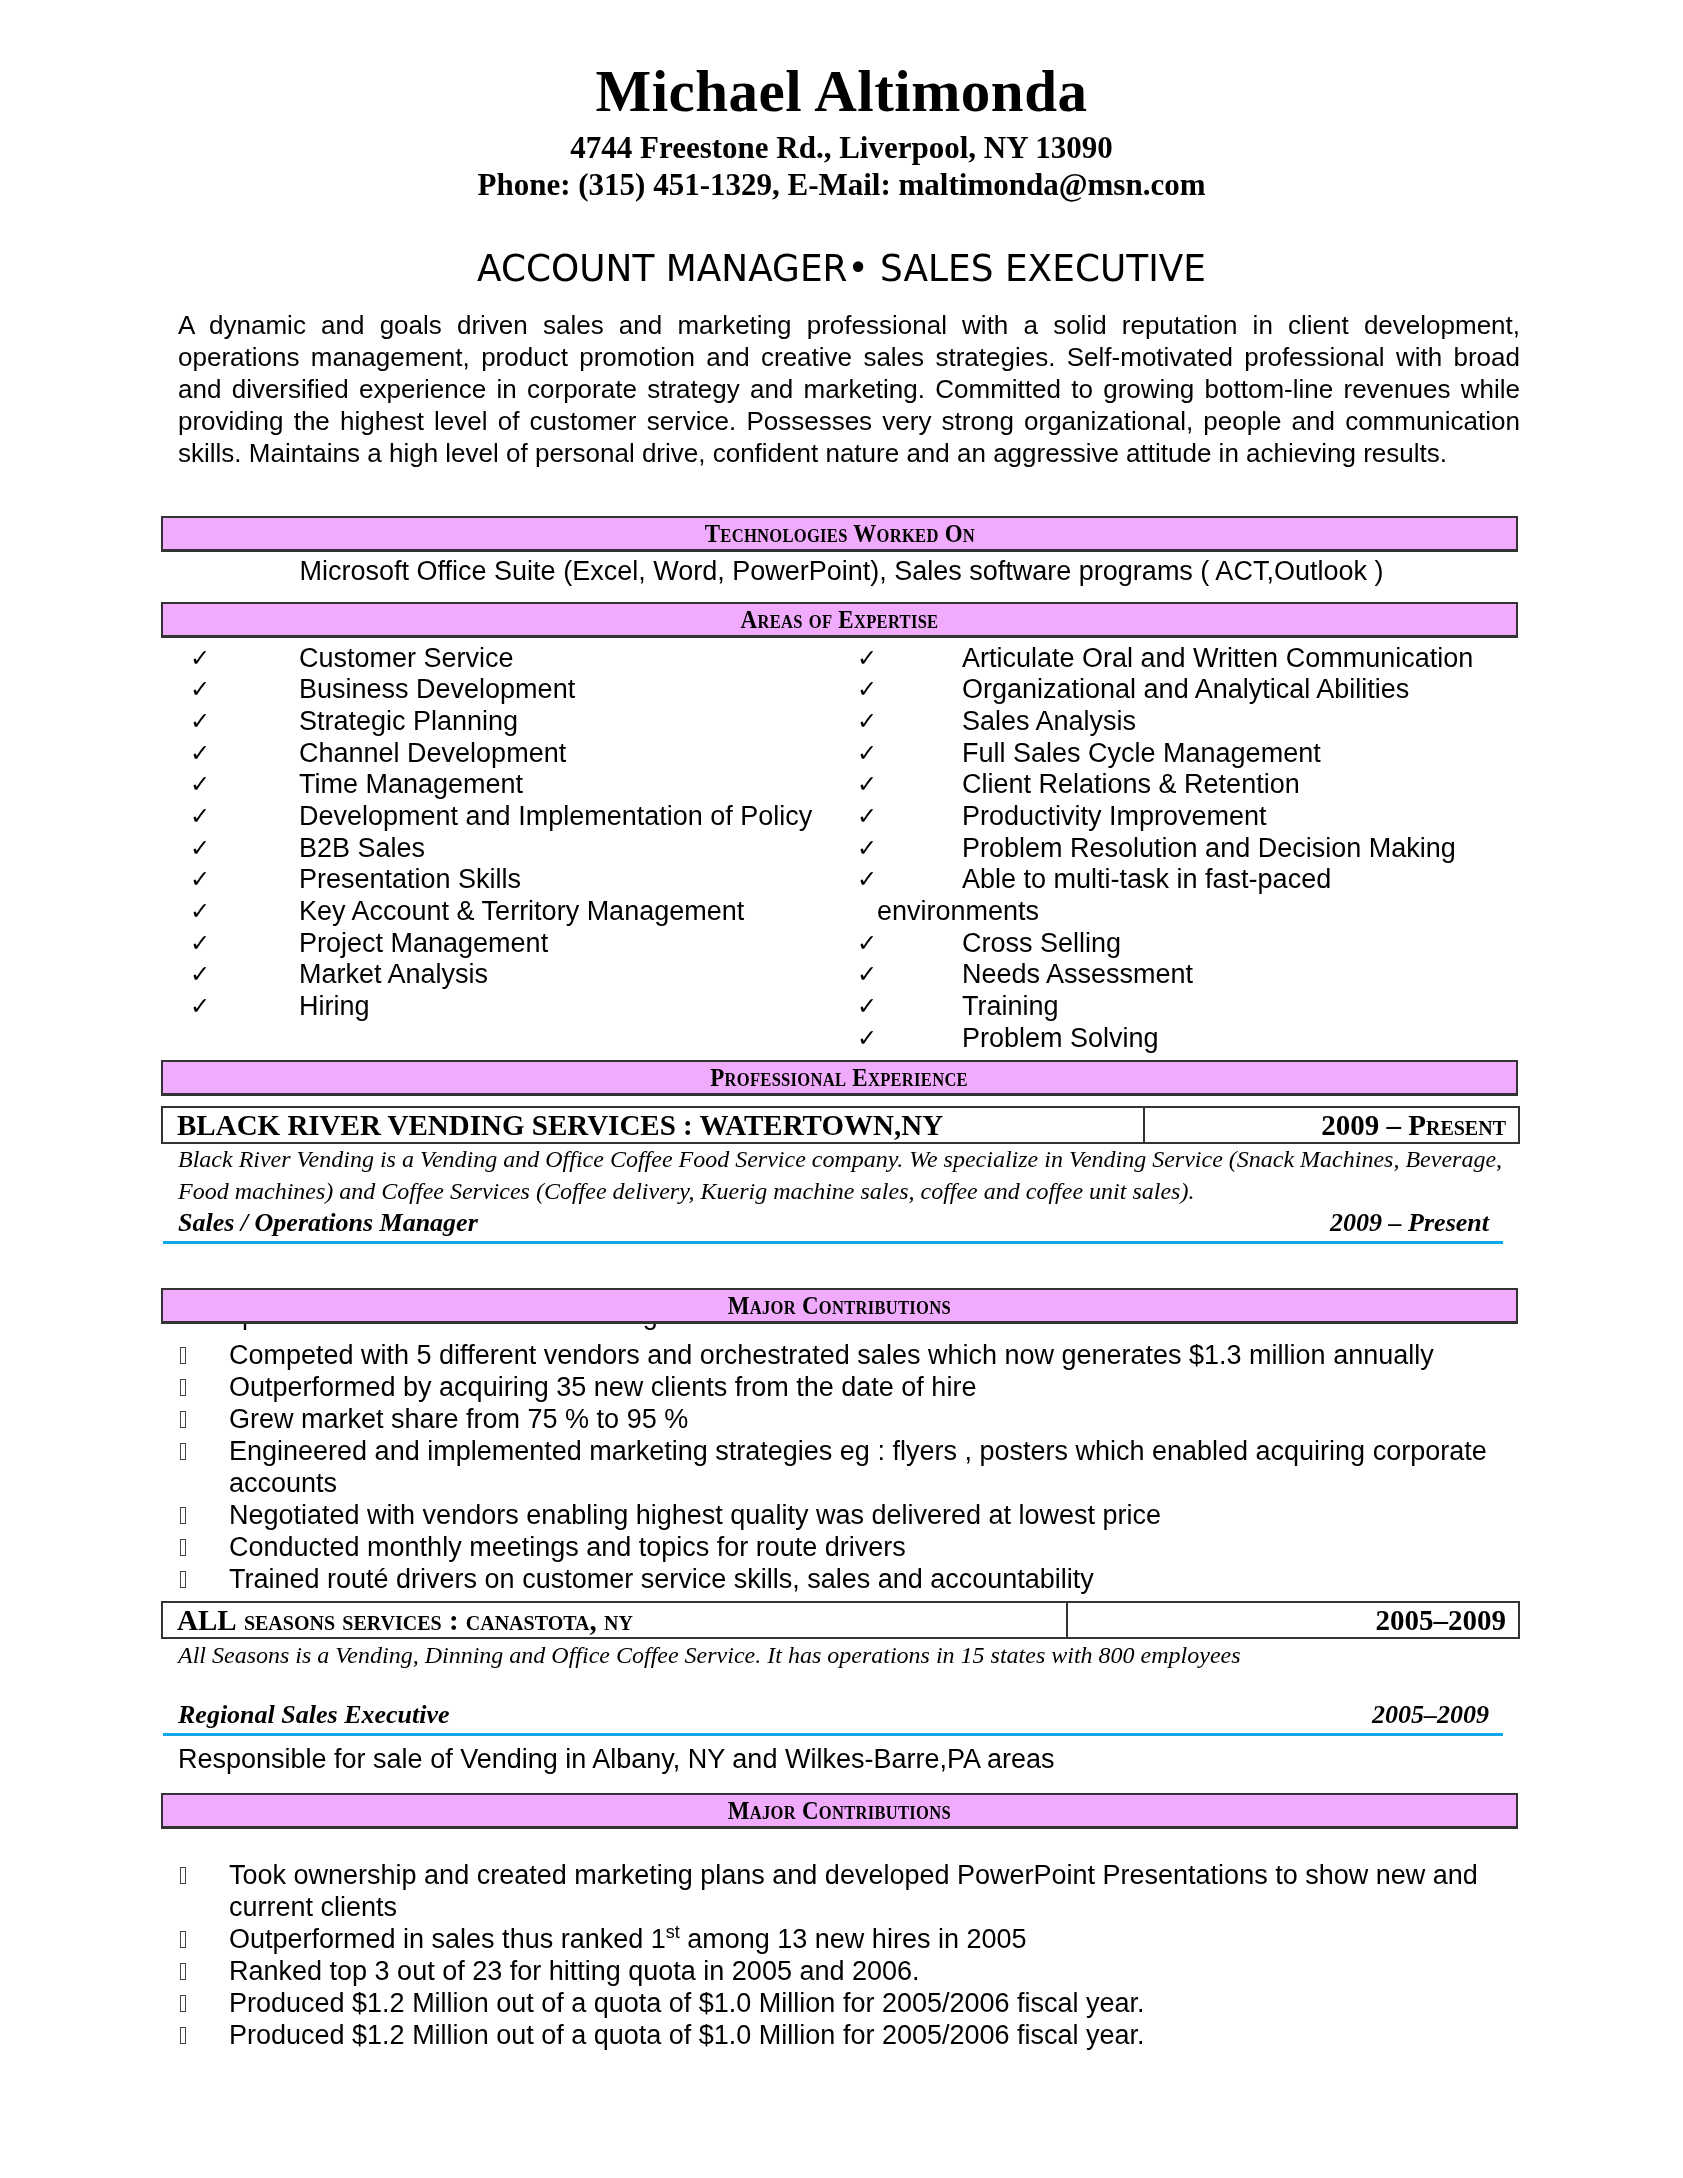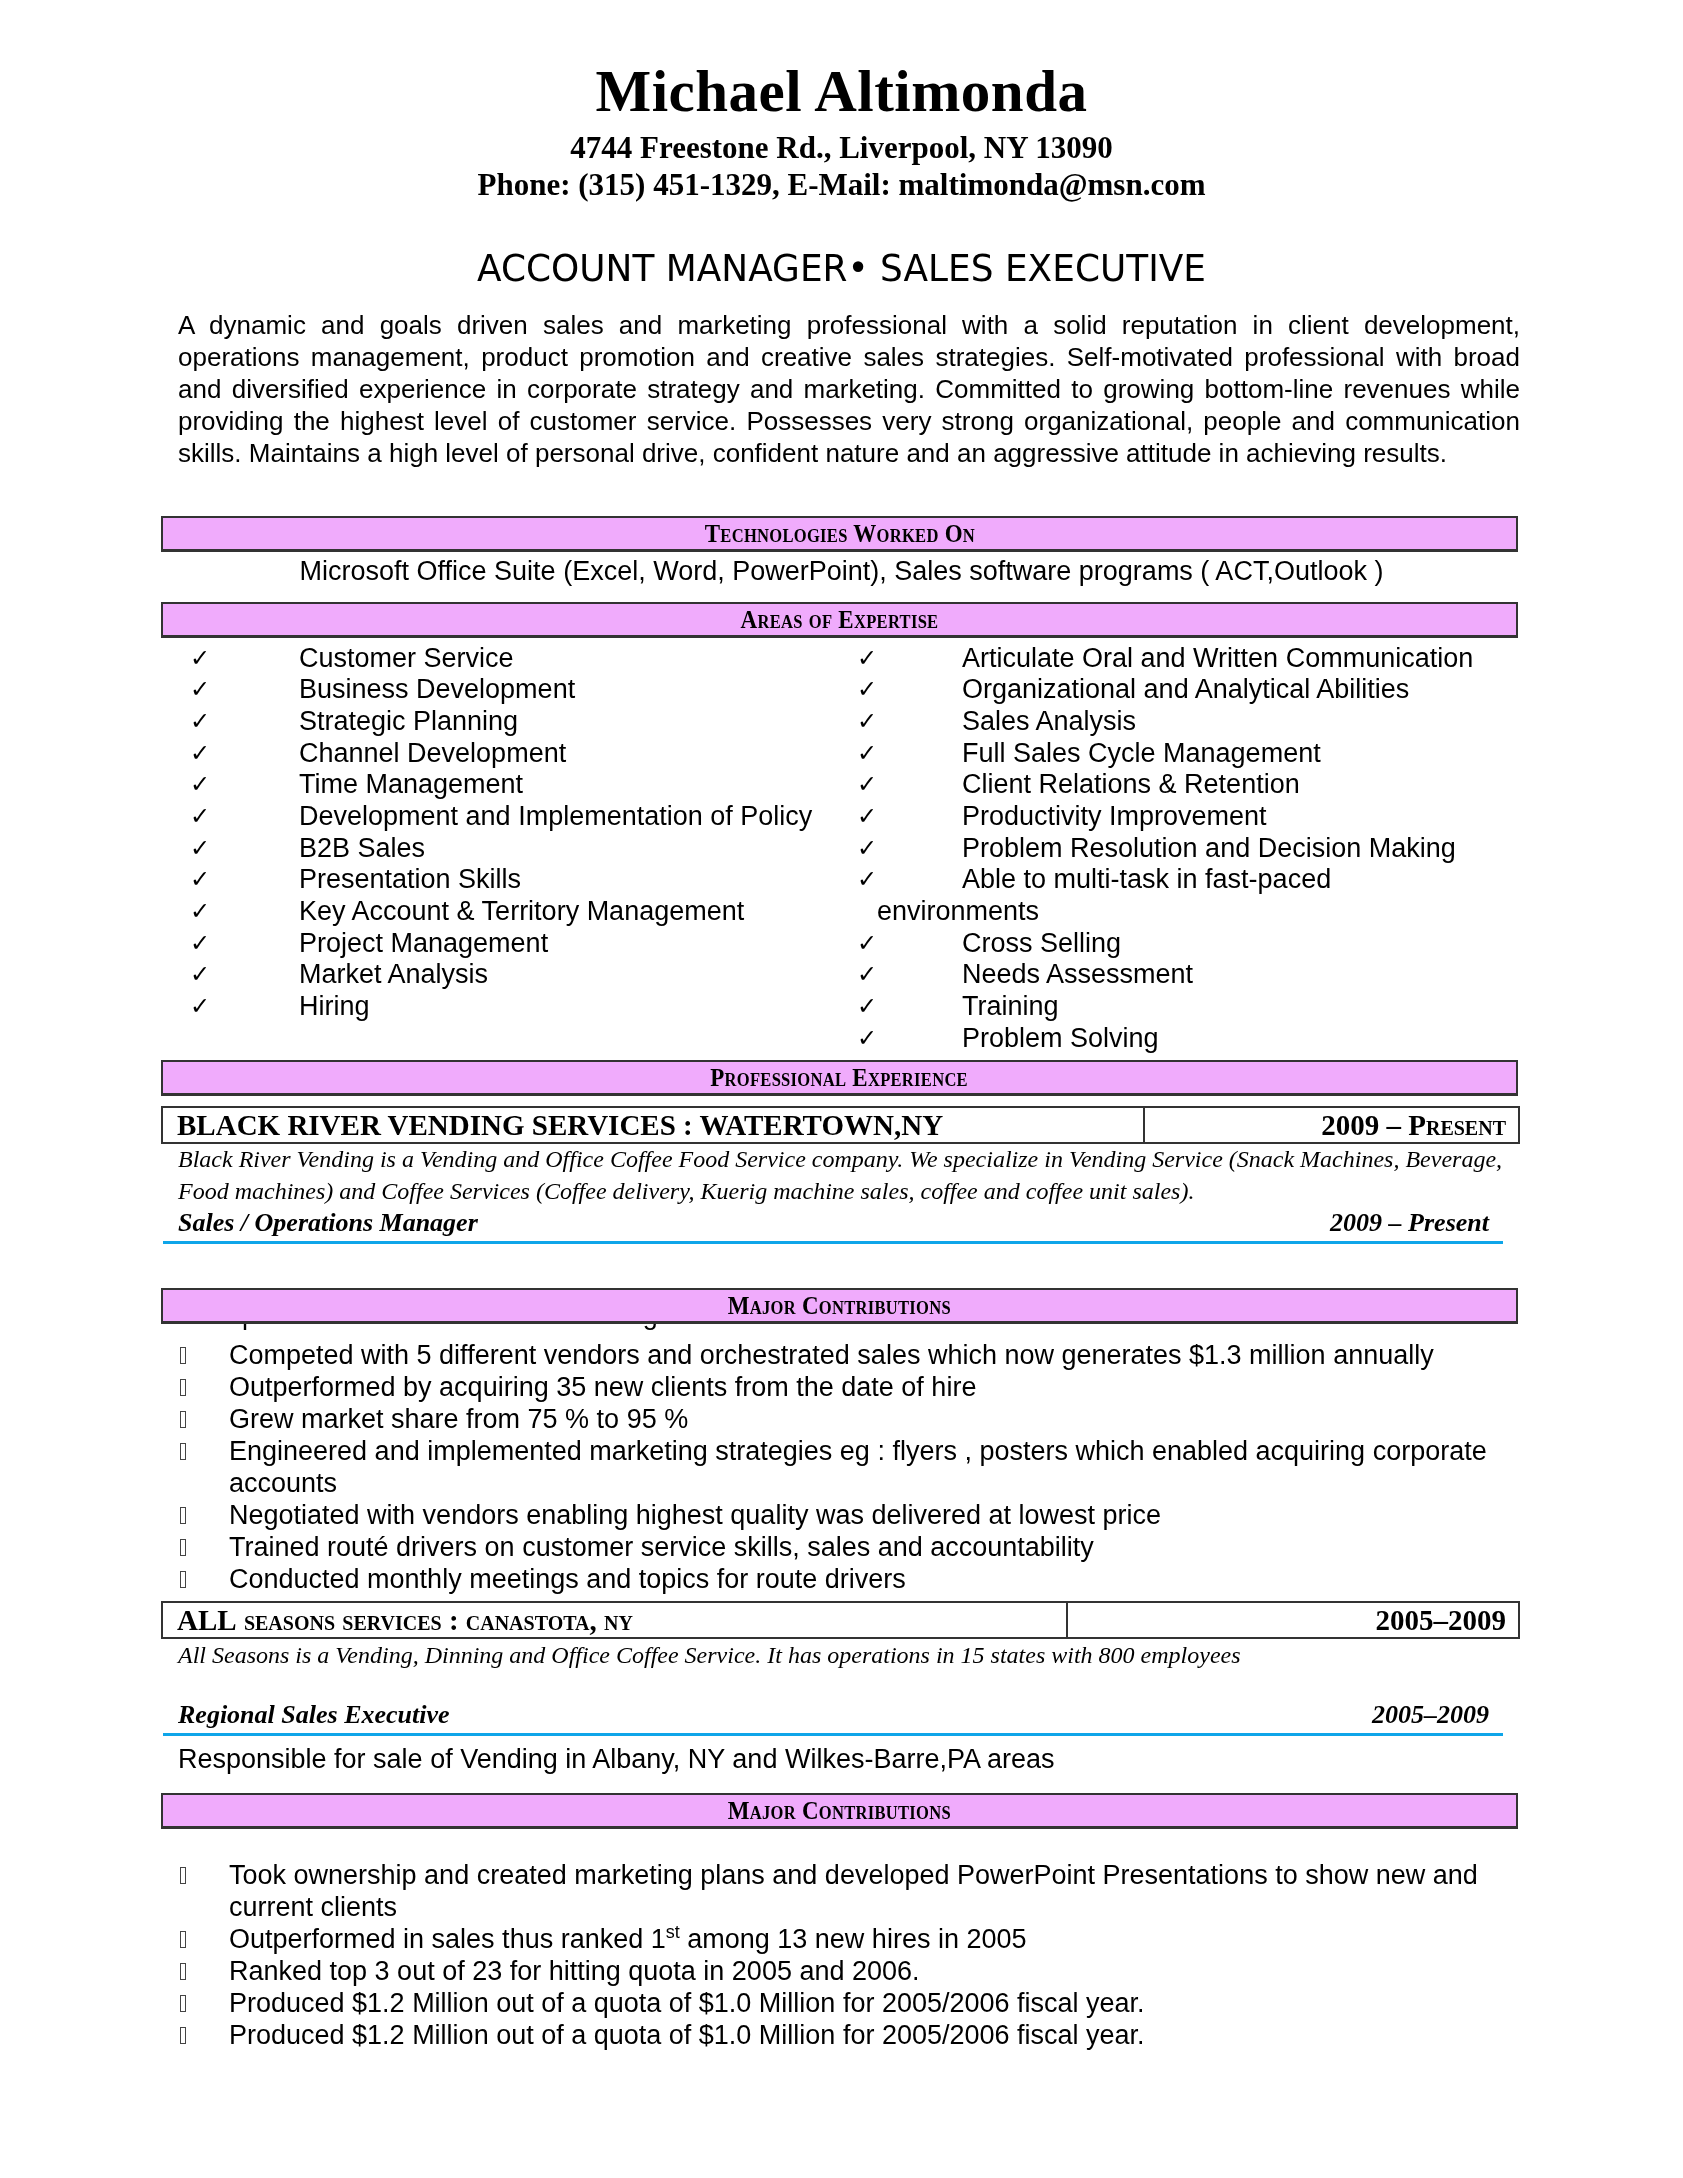--- a/index.html
+++ b/index.html
@@ -140,22 +140,22 @@
 <div class="sec-box" style="top:1288px;height:36px;">
   <span>Major Contributions</span>
 </div>
 
 <div class="bul-list sans" style="top:1339px;">
   <div class="bul-item"><span class="tofu"></span><span>Competed with 5 different vendors and orchestrated sales which now generates $1.3 million annually</span></div>
   <div class="bul-item"><span class="tofu"></span><span>Outperformed by acquiring 35 new clients from the date of hire</span></div>
   <div class="bul-item"><span class="tofu"></span><span>Grew market share from 75 % to 95 %</span></div>
   <div class="bul-item" style="padding-right:10px;"><span class="tofu"></span><span>Engineered and implemented marketing strategies eg : flyers , posters which enabled acquiring corporate accounts</span></div>
   <div class="bul-item"><span class="tofu"></span><span>Negotiated with vendors enabling highest quality was delivered at lowest price</span></div>
+  <div class="bul-item"><span class="tofu"></span><span>Conducted monthly meetings and topics for route drivers</span></div>
   <div class="bul-item"><span class="tofu"></span><span>Trained routé drivers on customer service skills, sales and accountability</span></div>
-  <div class="bul-item"><span class="tofu"></span><span>Conducted monthly meetings and topics for route drivers</span></div>
 </div>
 
 <div class="company-box" style="top:1601px;">
   <div class="company-name"><span>ALL</span><span class="sc"> seasons services : canastota, ny</span></div>
   <div class="divider" style="left:903px;"></div>
   <div class="company-dates">2005–2009</div>
 </div>
 <div class="company-desc" style="top:1639px;">All Seasons is a Vending, Dinning and Office Coffee Service. It has operations in 15 states with 800 employees</div>
 <div class="job-row" style="top:1697px;">
   <div class="job-title">Regional Sales Executive</div>

